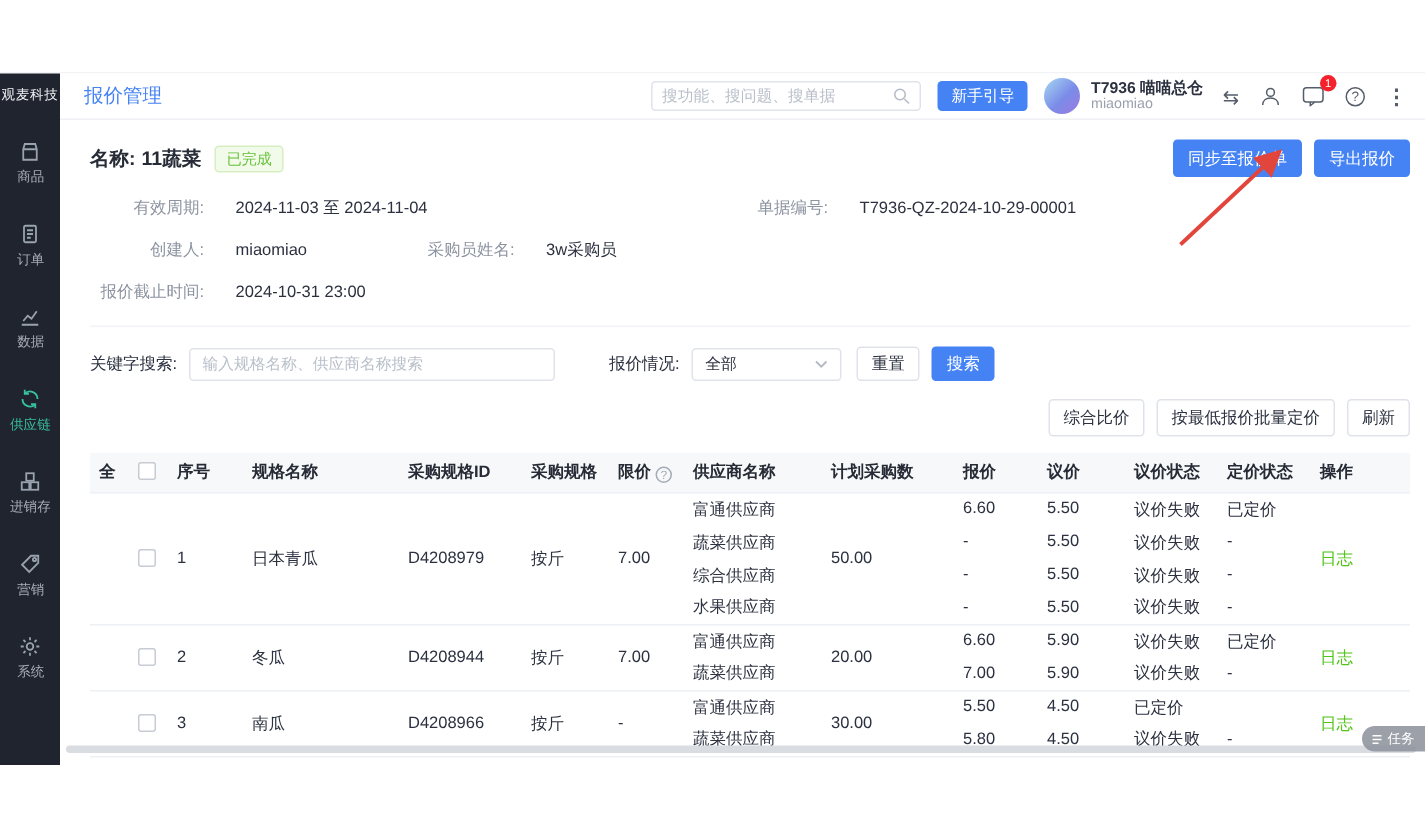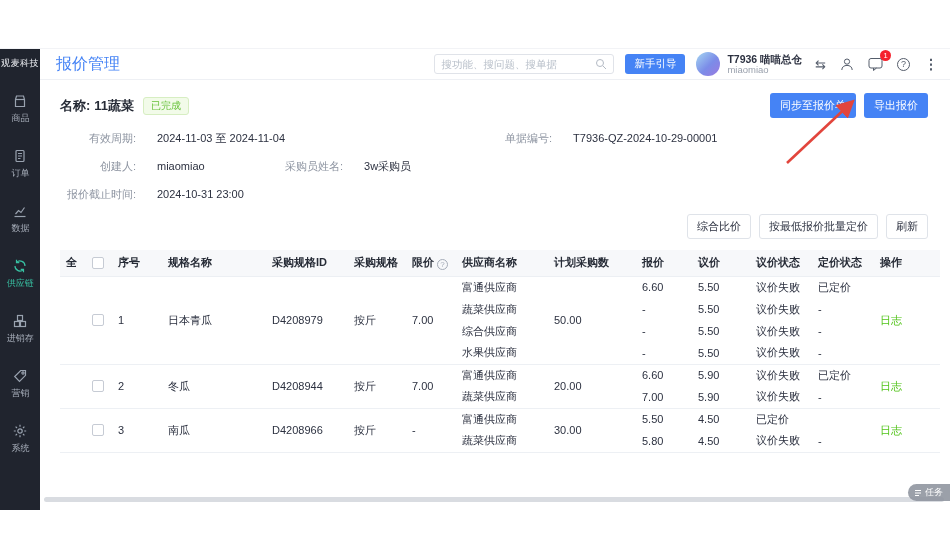--- a/index.html
+++ b/index.html
@@ -14,37 +14,37 @@
   .nav-item { display:flex; flex-direction:column; align-items:center; gap:3px; cursor:pointer; }
   .nav-icon { color:#99a2af; display:flex; }
   .nav-icon svg { stroke:currentColor; fill:none; stroke-width:1.2; }
   .nav-label { font-size:9.5px; color:#a6adb9; white-space:nowrap; transform:scale(.95); }
   .nav-item.active .nav-icon { color:#38c0a2; }
   .nav-item.active .nav-label { color:#38c0a2; }
 
   
   .right-col { flex:1; display:flex; flex-direction:column; background:#fff; min-width:0; }
   .topbar { height:31px; border-bottom:1px solid #eef0f4; display:flex; align-items:center; padding:0 12px 0 16px; gap:11px; flex-shrink:0; }
-  .page-label { color:#4583f5; font-size:16px; cursor:pointer; }
+  .page-label { color:#4583f5; font-size:13px; cursor:pointer; }
   .search-box { margin-left:auto; width:180px; height:20px; border:1px solid #e0e3e9; border-radius:3px; display:flex; align-items:center; padding:0 6px; gap:4px; background:#fff; }
   .search-box input { border:none; outline:none; flex:1; font-size:10.5px; color:#333; min-width:0; font-family:inherit; background:transparent; }
   ::placeholder { color:#b9c0ca; }
   .guide-btn { background:#4583f5; color:#fff; font-size:10.5px; padding:3px 9px; border-radius:3px; border:none; white-space:nowrap; cursor:pointer; font-family:inherit; }
   .avatar { width:24px; height:24px; border-radius:50%; background:linear-gradient(135deg,#a6d8f2,#7b8ce8 55%,#9a7ae0); flex-shrink:0; cursor:pointer; }
   .user-block { line-height:1.15; margin-left:-4px; }
   .user-name { font-size:10.5px; color:#2c3140; font-weight:bold; white-space:nowrap; }
   .user-sub { font-size:9.5px; color:#9aa1ad; }
   .top-icons { display:flex; align-items:center; gap:14px; margin-left:2px; }
   .t-icon { color:#555d6b; font-size:13px; position:relative; cursor:pointer; display:flex; align-items:center; line-height:1; }
   .badge { position:absolute; top:-7px; right:-8px; background:#f5222d; color:#fff; font-size:7.5px; min-width:11px; height:11px; border-radius:6px; display:flex; align-items:center; justify-content:center; padding:0 2px; }
   .help-circle { width:13px; height:13px; border:1px solid #555d6b; border-radius:50%; font-size:9px; display:flex; align-items:center; justify-content:center; }
   .dots { font-size:14px; font-weight:bold; }
 
   
-  .main { flex:1; padding:0 22px 0 20px; position:relative; overflow:hidden; }
+  .main { flex:1; padding:0 10px 0 20px; position:relative; overflow:hidden; }
   .title-row { margin-top:13px; display:flex; align-items:center; }
   .page-name { font-size:13px; font-weight:bold; color:#262b36; }
   .page-name-val { margin-left:4px; }
   .tag-done { margin-left:9px; font-size:10px; color:#67c23a; background:#f2fbe9; border:1px solid #d7eec2; border-radius:3px; padding:1px 7px; }
   .title-actions { margin-left:auto; display:flex; gap:8px; }
   .btn-primary { background:#4583f5; color:#fff; border:none; border-radius:3px; font-size:11px; padding:5px 10px; cursor:pointer; white-space:nowrap; font-family:inherit; }
   .info-row { display:flex; margin-top:13px; font-size:11px; align-items:center; }
   .f-label { color:#8d94a1; }
   .f-label.fixed { display:inline-block; width:76px; text-align:right; }
   .f-value { color:#2c3140; margin-left:21px; }
@@ -239,20 +239,35 @@
           <div>
             <span class="f-label">采购员姓名:</span><span class="f-value">3w采购员</span>
           </div>
         </div>
         <div class="info-row">
           <div>
             <span class="f-label fixed">报价截止时间:</span><span class="f-value">2024-10-31 23:00</span>
           </div>
         </div>
 
+        <div class="filter-row">
+          <span>关键字搜索:</span>
+          <input class="kw-input" type="text" placeholder="输入规格名称、供应商名称搜索" style="">
+          <span class="q-label">报价情况:</span>
+          <div class="select">
+            <span class="val">全部</span>
+            <span>
+              <svg width="9" height="6" viewBox="0 0 9 6">
+                  <path d="M1 1 L4.5 4.5 L8 1" stroke="#b4bac4" fill="none" stroke-width="1.2"></path>
+                </svg>
+            </span>
+          </div>
+          <button class="btn-plain">重置</button>
+          <button class="btn-primary">搜索</button>
+        </div>
 
         <div class="toolbar-row">
           <button class="btn-plain">综合比价</button>
           <button class="btn-plain">按最低报价批量定价</button>
           <button class="btn-plain">刷新</button>
         </div>
 
         <table class="quote-table">
           <colgroup>
             <col style="width:26px">

